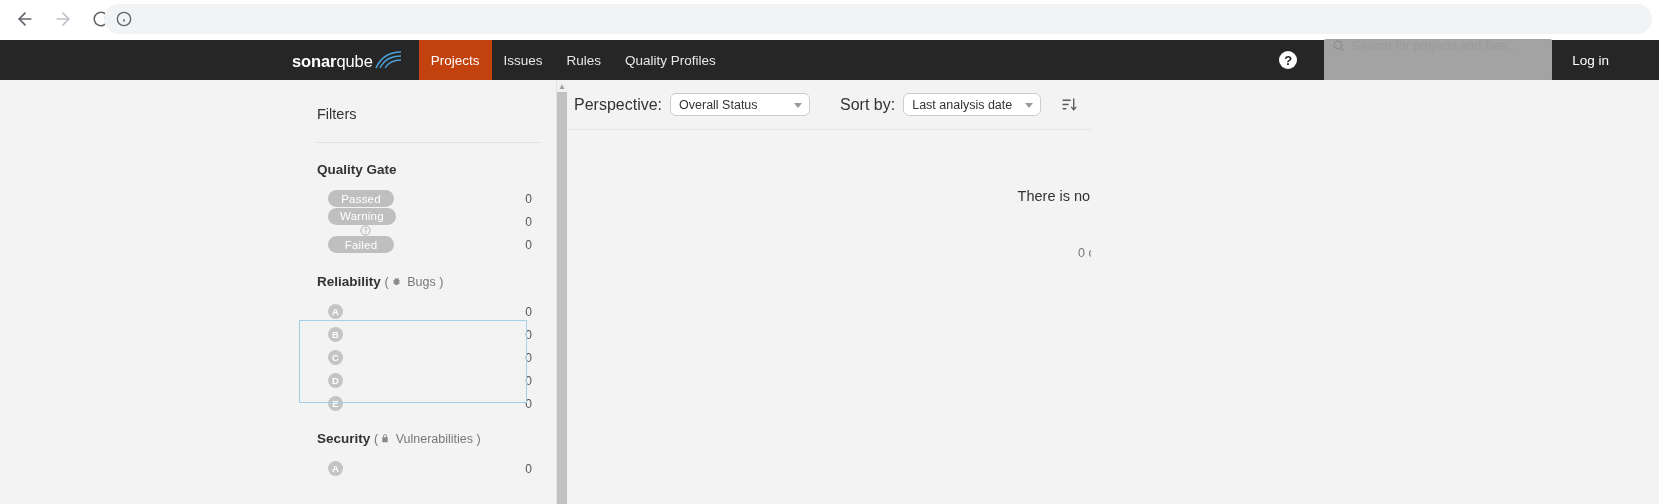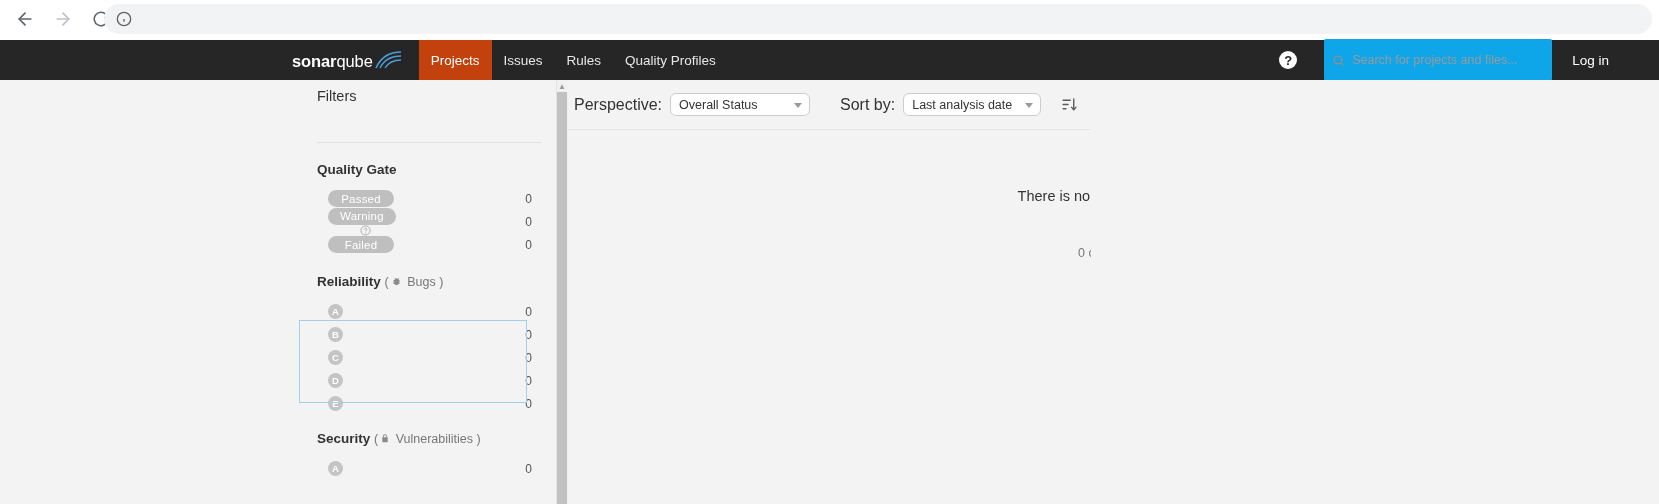--- a/index.html
+++ b/index.html
@@ -67,22 +67,22 @@
     display: flex; align-items: center;
   }
   .help-icon {
     width: 18px; height: 18px; border-radius: 50%;
     background: #ffffff; color: #262626;
     display: flex; align-items: center; justify-content: center;
     font-size: 13px; font-weight: bold; cursor: pointer;
     margin-right: 27px;
   }
   .nav-search {
-    width: 228px; height: 42px; background: #0ea5e9; border-radius: 2px;
-    display: flex; align-items: center; padding: 0 8px; margin-right: 20px;
+    width: 228px; height: 42px; background: #a3a3a3; border-radius: 2px;
+    display: flex; align-items: flex-start; padding: 0 8px; margin-right: 20px;
   }
   .nav-search .mag { color: #8e8e8e; margin-right: 7px; flex: 0 0 auto; display:flex; }
   .nav-search input {
     border: none; outline: none; width: 100%;
     font-family: "Liberation Sans", sans-serif; font-size: 12.5px; color: #444;
     background: transparent;
   }
   .nav-search input::placeholder { color: #9a9a9a; }
   .login-link {
     color: #ffffff; font-size: 13.5px; margin-right: 50px;
@@ -98,21 +98,21 @@
     position: absolute; left: 0; top: 0; width: 292px; height: 424px;
     background: #f3f3f3;
   }
 
   
   .sidebar {
     position: absolute; left: 292px; top: 0; width: 266px; height: 424px;
     background: #f3f3f3;
   }
   .filters-title {
-    position: absolute; left: 25px; top: 8px;
+    position: absolute; left: 25px; top: 26px;
     font-size: 14.5px; color: #333; font-weight: normal;
   }
   .filters-rule {
     position: absolute; left: 25px; top: 62px; width: 224px; height: 1px;
     background: #e0e0e0;
   }
   .facet { position: absolute; left: 25px; width: 224px; }
   .facet-title {
     font-size: 13.5px; color: #333; font-weight: bold; margin-bottom: 10px;
     white-space: nowrap;

